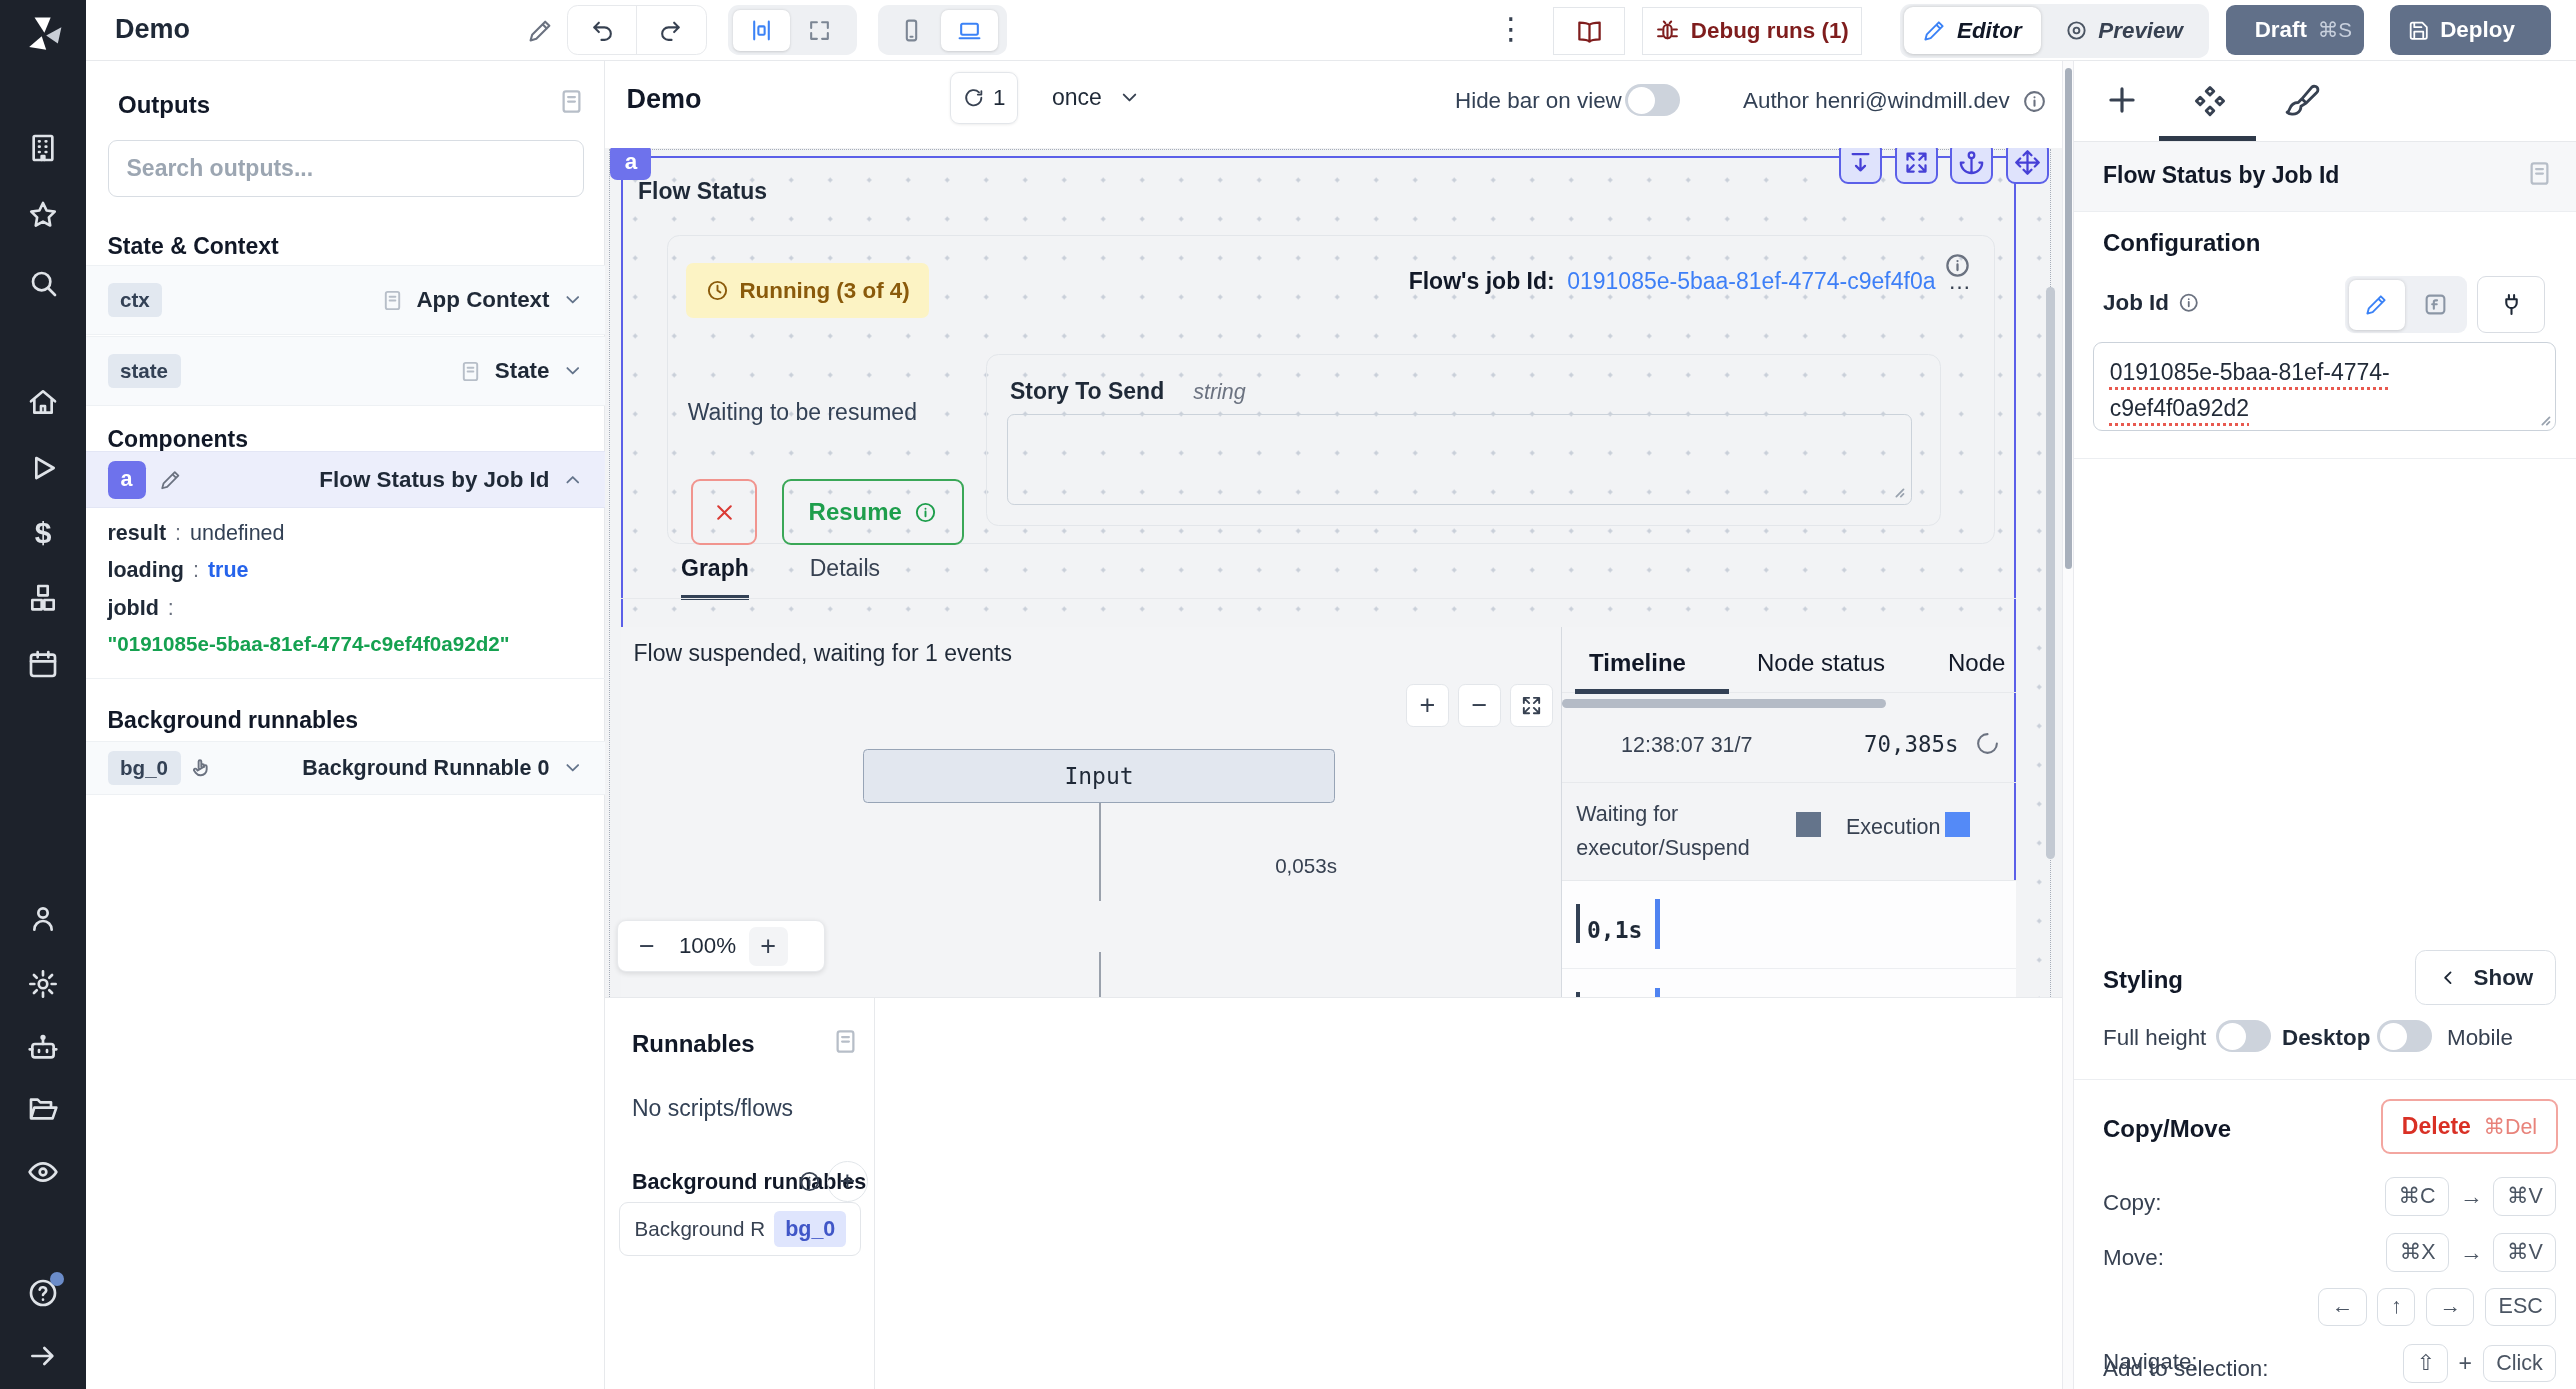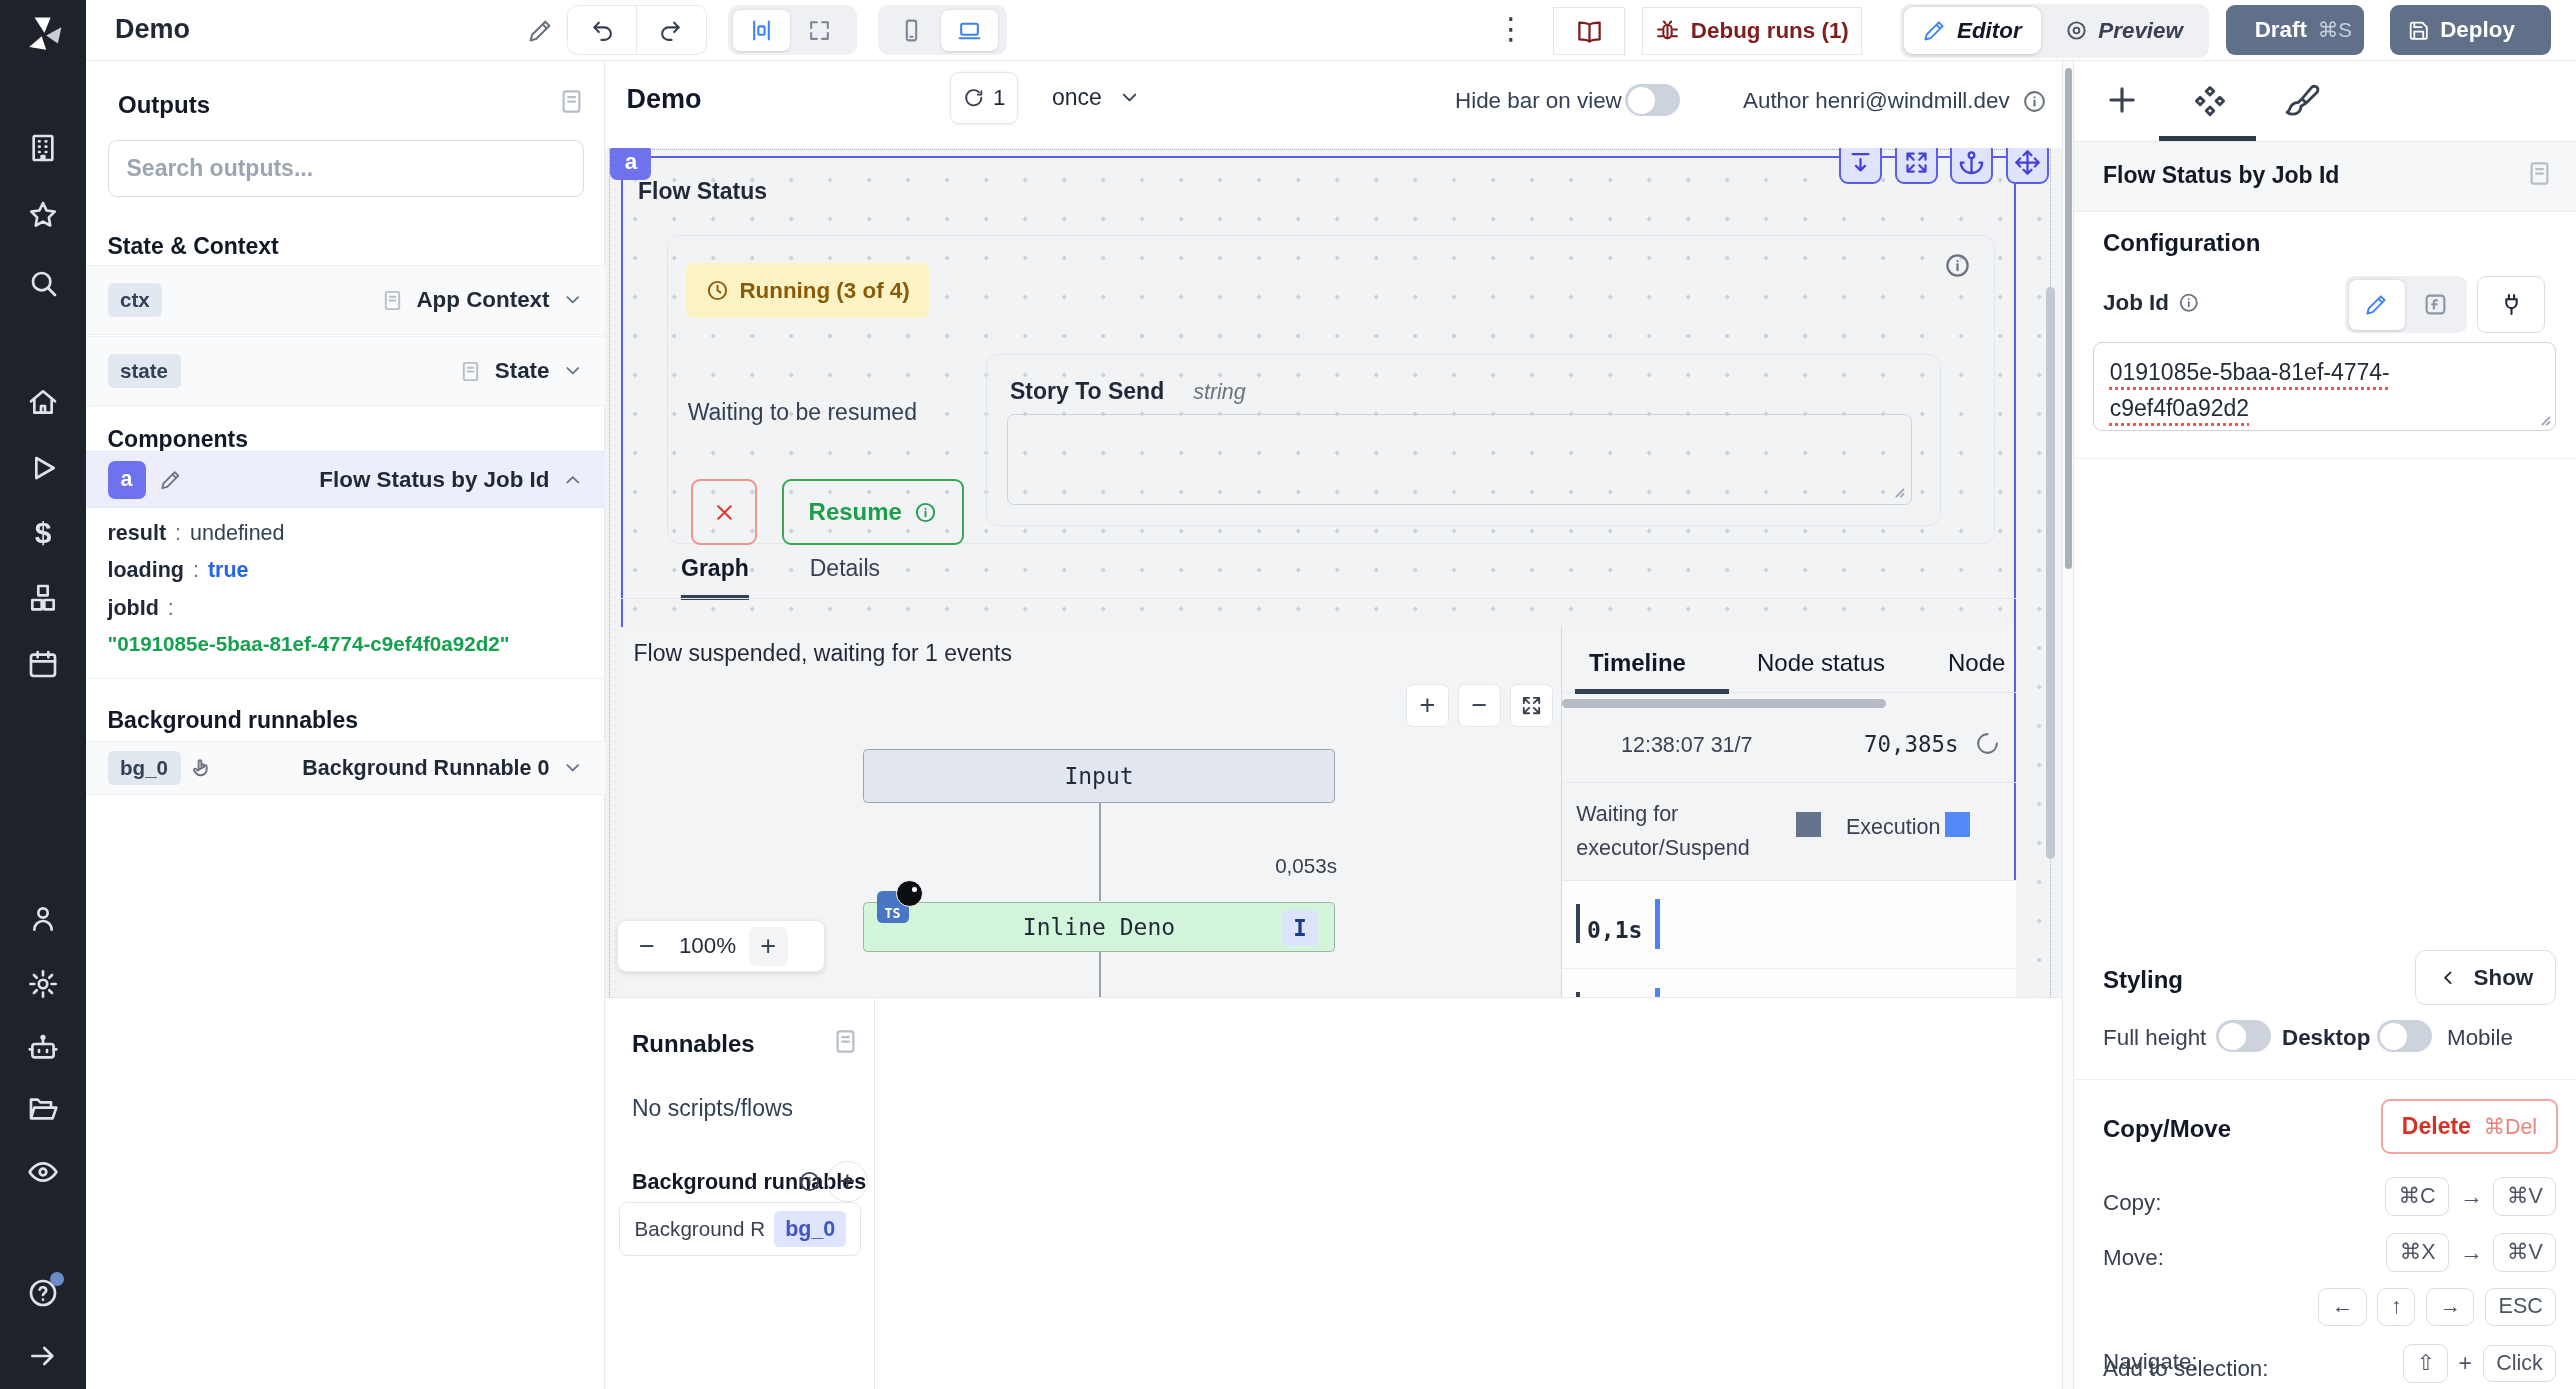--- a/index.html
+++ b/index.html
@@ -504,20 +504,25 @@
     <div class="comp-title">Flow Status</div>
 
     <div class="statuscard">
       <div class="runbadge">
         <svg class="ic" width="23" height="23" viewBox="0 0 24 24">
             <circle cx="12" cy="12" r="9"></circle>
             <path d="M12 7v5l3 2"></path>
           </svg>
         <span>Running (3 of 4)</span>
       </div>
+      <div class="jobline">
+        <span class="lbl">Flow's job Id:</span>
+        <span class="lnk">0191085e-5baa-81ef-4774-c9ef4f0a</span>
+          <span class="dots">…</span>
+      </div>
       <div class="waiting">Waiting to be resumed</div>
       <div class="xbtn">
           <svg class="ic" width="25" height="25" viewBox="0 0 24 24">
             <path d="M6 6l12 12M18 6 6 18"></path>
           </svg>
         </div>
       <div class="resumebtn">
         <span>Resume</span>
         <svg class="ic" width="23" height="23" viewBox="0 0 24 24">
             <circle cx="12" cy="12" r="9"></circle>
@@ -556,26 +561,20 @@
         <div class="gbtn">
             <svg class="ic" width="23" height="23" viewBox="0 0 24 24">
               <path d="M4 9.5V4h5.5M14.5 4H20v5.5M20 14.5V20h-5.5M9.5 20H4v-5.5M4.5 4.5l5 5M19.5 4.5l-5 5M4.5 19.5l5-5M19.5 19.5l-5-5"></path>
             </svg>
           </div>
       </div>
       <div class="edge" style="top:175px;height:99px;"></div>
       <div class="edge" style="top:325px;height:47px;"></div>
       <div class="node node-input">Input</div>
       <div class="dur">0,053s</div>
-      <div class="node node-deno">
-        <span>Inline Deno</span>
-        <span class="tsbox">TS</span>
-        <span class="denocircle"></span>
-        <span class="ibadge">I</span>
-      </div>
       <div class="zoombar">
         <span class="zbtn">−</span>
         <span class="zlevel">100%</span>
         <span class="zbtn plus">+</span>
       </div>
 
       <div class="timeline">
         <div class="tl-tabs">
           <span class="tl-tab on" style="left:27px;">Timeline</span>
           <span class="tl-tab" style="left:195px;">Node status</span>

